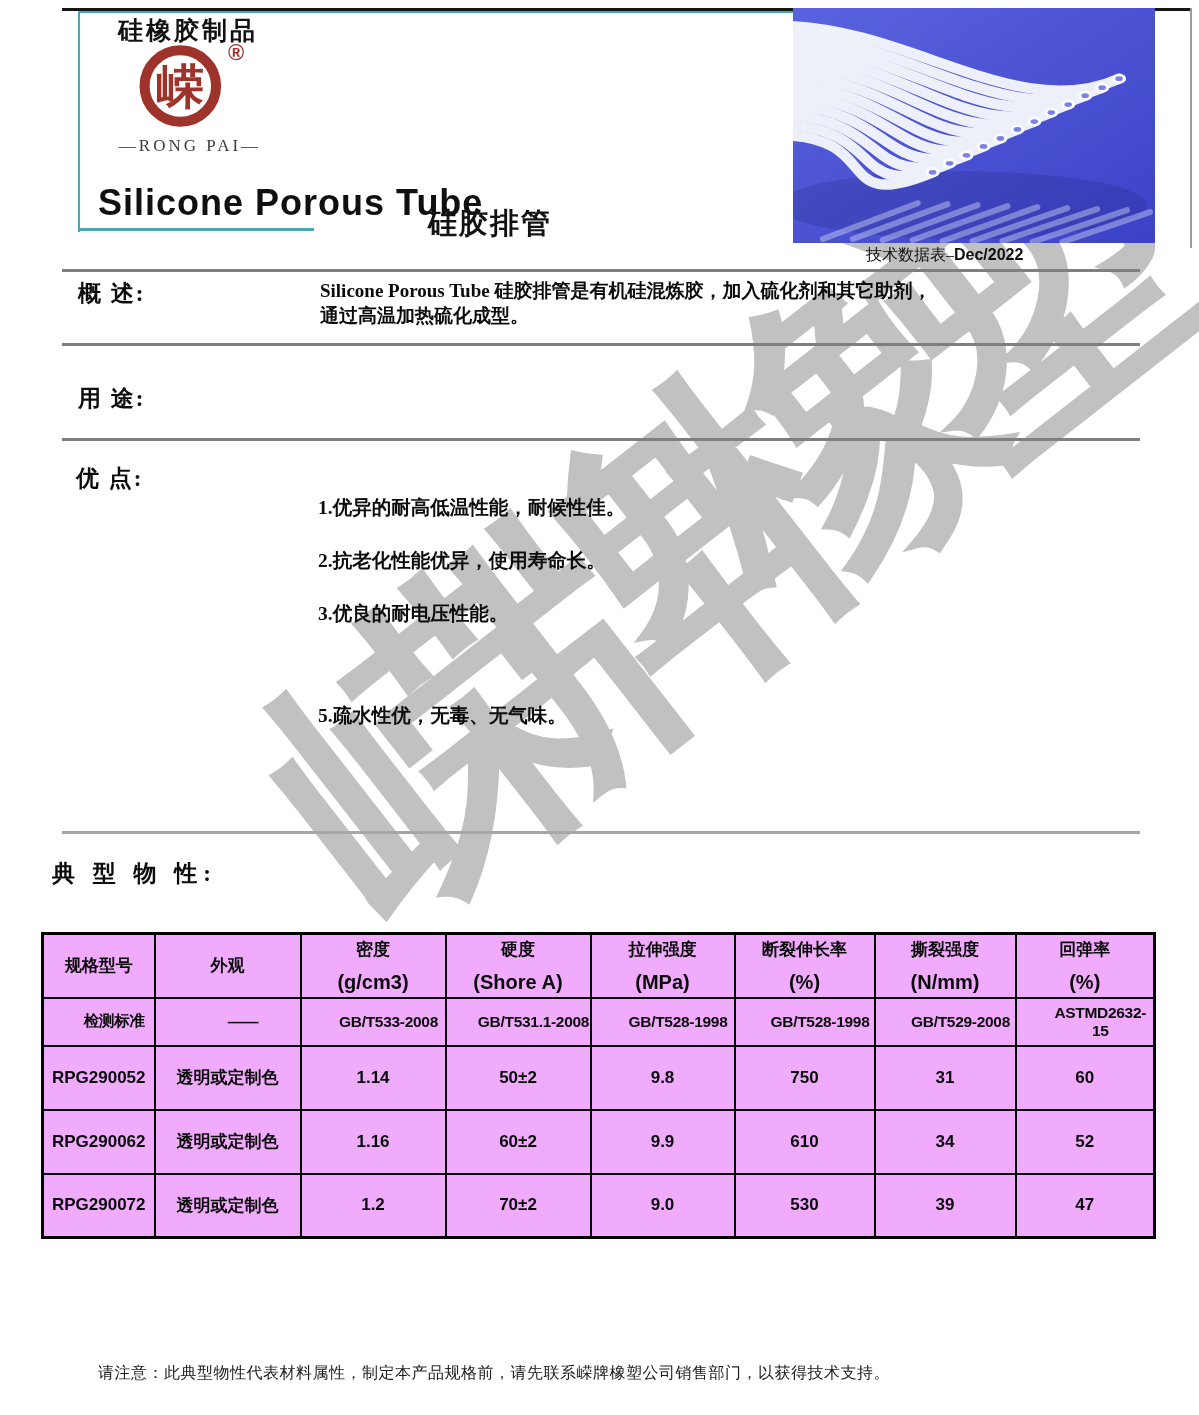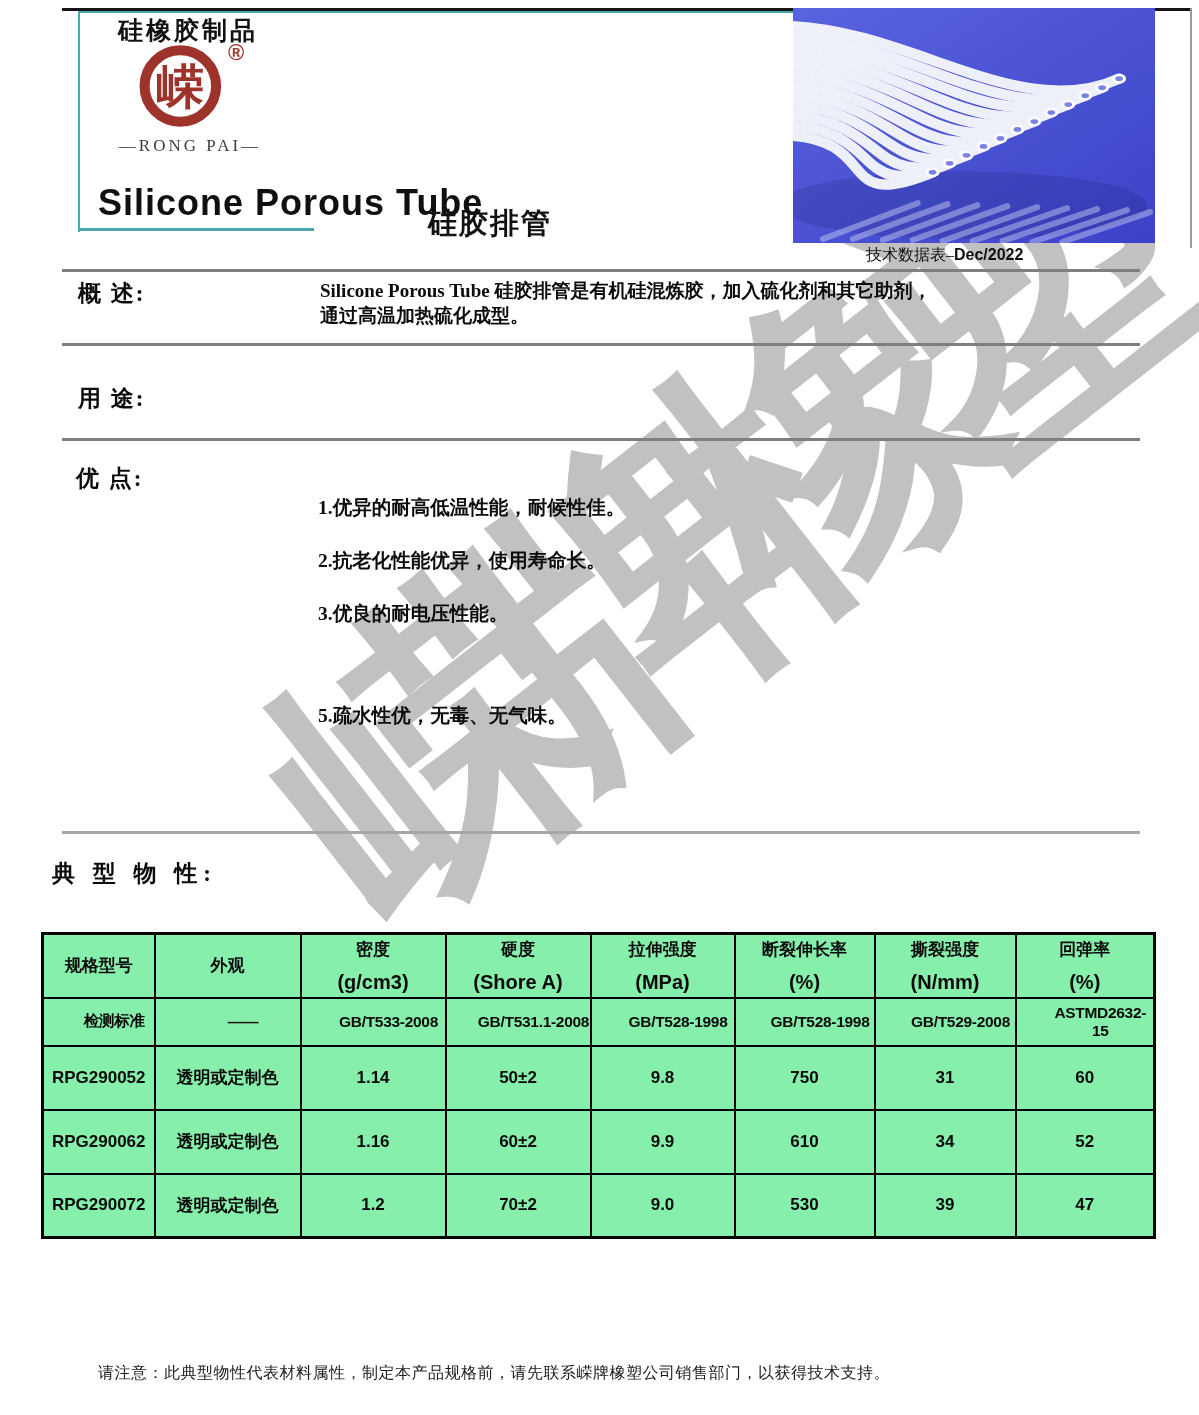--- a/index.html
+++ b/index.html
@@ -47,21 +47,21 @@
   .h-adv{left:76px;top:463px;}
   .h-props{left:52px;top:858px;letter-spacing:6px;}
   .sec-body{left:320px;width:760px;font-size:19px;font-weight:bold;line-height:1.32;
             white-space:pre-line;color:#0c0c0c;}
   .b-overview{top:278px;}
   .b-usage{top:367px;width:800px;}
   .adv{left:318px;font-size:19.5px;font-weight:bold;color:#0c0c0c;}
   .adv0{top:494px;} .adv1{top:547px;} .adv2{top:600px;} .adv3{top:651px;} .adv4{top:702px;}
   
   .spec-table{left:41px;top:932px;}
-  table{border-collapse:collapse;table-layout:fixed;width:1112px;background:#86efac;
+  table{border-collapse:collapse;table-layout:fixed;width:1112px;background:#f0abfc;
         border:3px solid #000;font-family:"Liberation Sans",sans-serif;}
   th,td{border:2px solid #000;text-align:center;vertical-align:middle;padding:0;
         color:#0a0a0a;}
   thead tr{height:64px;}
   th{font-size:17px;font-weight:bold;}
   th .h2{font-size:20px;font-weight:bold;margin-top:10px;}
   tr.standards{height:48px;}
   tr.standards td{font-size:15.5px;font-weight:bold;letter-spacing:-0.3px;padding-left:31px;}
   tr.datarow{height:64px;}
   tr.datarow td{font-size:17px;font-weight:bold;}

